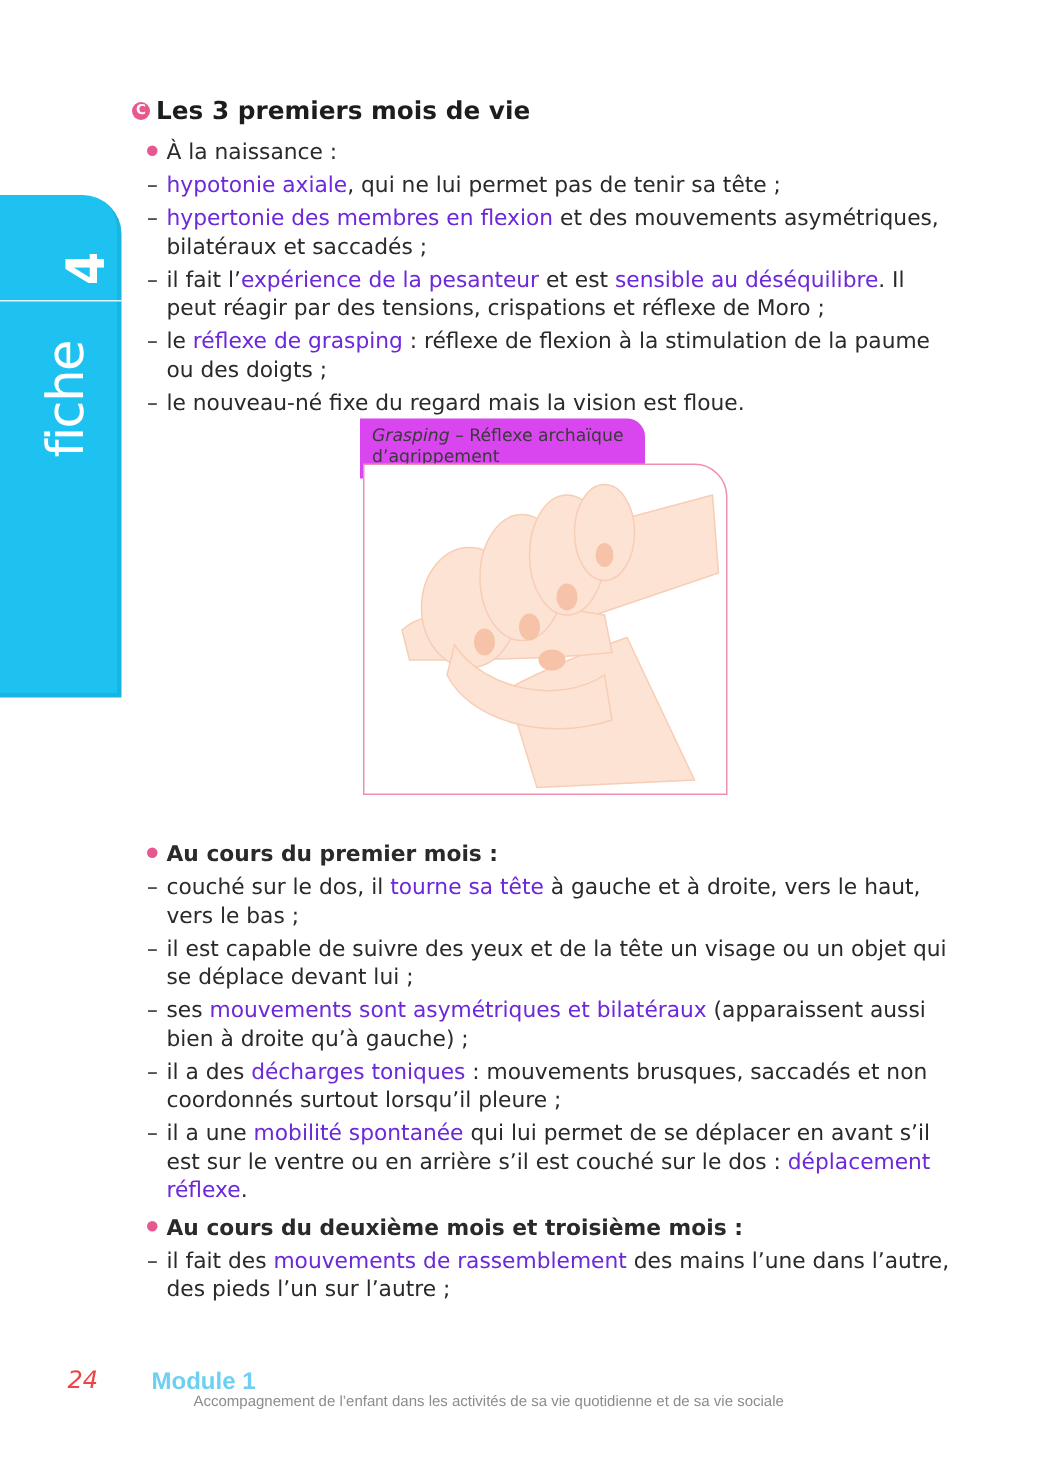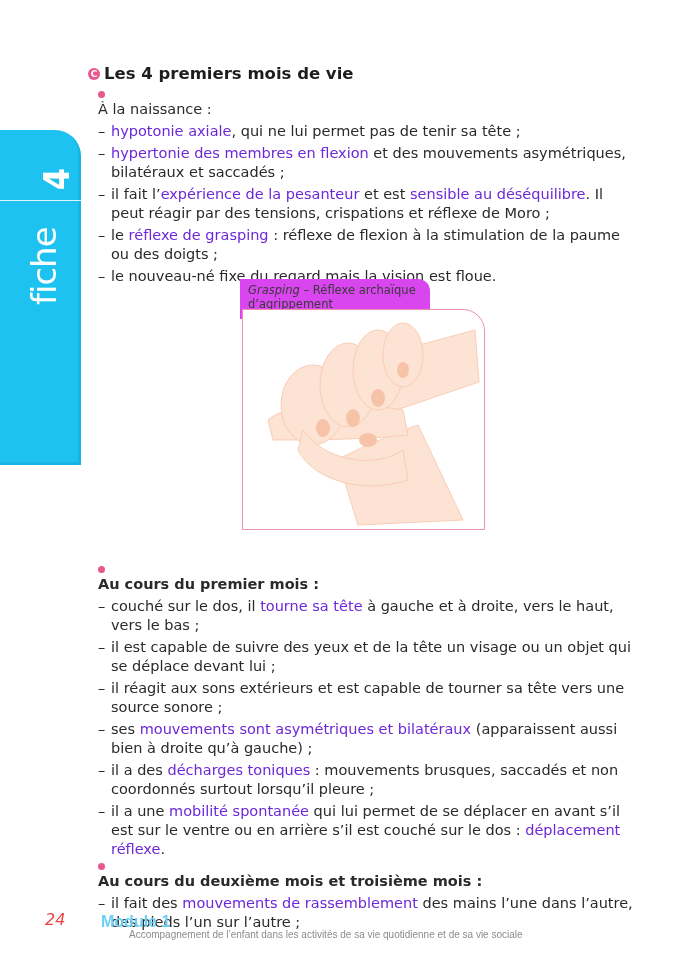--- a/index.html
+++ b/index.html
@@ -37,21 +37,21 @@
   .h-section {
     display:flex; align-items:center; font-weight:bold; font-size:16.5px;
     margin:0 0 10px -10px; color:#1d1d1d;
   }
   .h-badge {
     width:12px; height:12px; border-radius:50%; background:#e8588f;
     color:#fff; font-size:9px; line-height:12px; text-align:center; font-weight:bold;
     margin-right:4px;
   }
   .sub {
-    margin:0 0 3px 0; display:flex; align-items:flex-start;flex-direction:column;
+    margin:0 0 3px 0; display:flex; align-items:center;
   }
   .sub.bold { font-weight:bold; }
   .dot {
     display:inline-block; width:7px; height:7px; border-radius:50%;
     background:#e8588f; margin-right:6px; position:relative; top:-2px; flex:none;
   }
   .item {
     position:relative; padding-left:13px; margin-bottom:3px;
   }
   .item::before {
@@ -88,42 +88,41 @@
 <body>
 
 <div class="tab"></div>
 <div class="tab-num">4</div>
 <div class="tab-line"></div>
 <div class="tab-word">fiche</div>
 
 <div class="content">
   <div class="h-section">
     <span class="h-badge">C</span>
-    <span>Les 4 premiers mois de vie</span>
+    <span>Les 3 premiers mois de vie</span>
   </div>
 
   <div class="sub">
     <span class="dot"></span>
     <span>À la naissance :</span>
   </div>
   <div class="item"><span class="kw">hypotonie axiale</span><span>, qui ne lui permet pas de tenir sa tête ;</span></div>
   <div class="item"><span class="kw">hypertonie des membres en flexion</span><span> et des mouvements asymétriques, bilatéraux et saccadés ;</span></div>
   <div class="item"><span>il fait l’</span><span class="kw">expérience de la pesanteur</span><span> et est </span><span class="kw">sensible au déséquilibre</span><span>. Il peut réagir par des tensions, crispations et réflexe de Moro ;</span></div>
   <div class="item"><span>le </span><span class="kw">réflexe de grasping</span><span> : réflexe de flexion à la stimulation de la paume ou des doigts ;</span></div>
   <div class="item"><span>le nouveau-né fixe du regard mais la vision est floue.</span></div>
 
   <div style="height:279px"></div>
 
   <div class="sub bold">
     <span class="dot"></span>
     <span>Au cours du premier mois :</span>
   </div>
   <div class="item"><span>couché sur le dos, il </span><span class="kw">tourne sa tête</span><span> à gauche et à droite, vers le haut, vers le bas ;</span></div>
   <div class="item"><span>il est capable de suivre des yeux et de la tête un visage ou un objet qui se déplace devant lui ;</span></div>
-  <div class="item"><span>il réagit aux sons extérieurs et est capable de tourner sa tête vers une source sonore ;</span></div>
   <div class="item"><span>ses </span><span class="kw">mouvements sont asymétriques et bilatéraux</span><span> (apparaissent aussi bien à droite qu’à gauche) ;</span></div>
   <div class="item"><span>il a des </span><span class="kw">décharges toniques</span><span> : mouvements brusques, saccadés et non coordonnés surtout lorsqu’il pleure ;</span></div>
   <div class="item"><span>il a une </span><span class="kw">mobilité spontanée</span><span> qui lui permet de se déplacer en avant s’il est sur le ventre ou en arrière s’il est couché sur le dos : </span><span class="kw">déplacement réflexe</span><span>.</span></div>
 
   <div class="sub bold mt">
     <span class="dot"></span>
     <span>Au cours du deuxième mois et troisième mois :</span>
   </div>
   <div class="item"><span>il fait des </span><span class="kw">mouvements de rassemblement</span><span> des mains l’une dans l’autre, des pieds l’un sur l’autre ;</span></div>
 </div>

